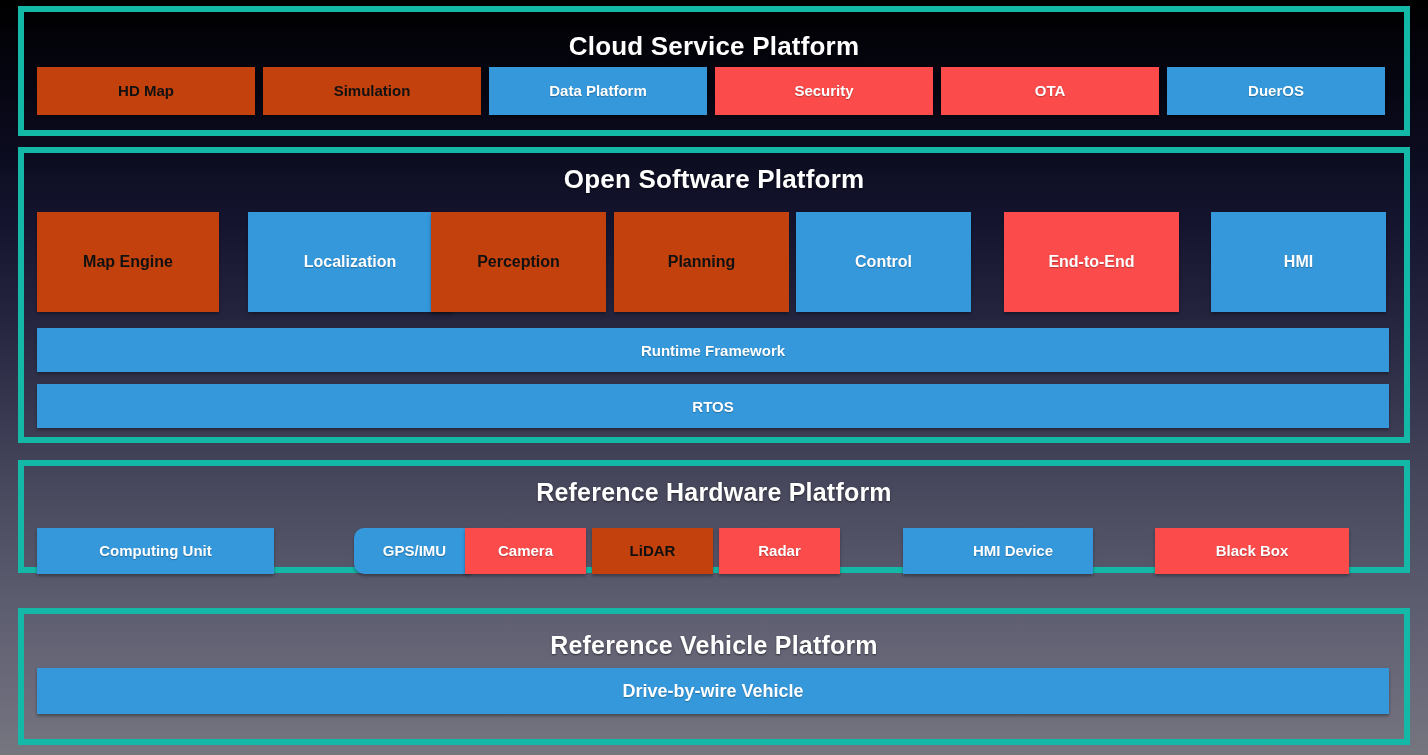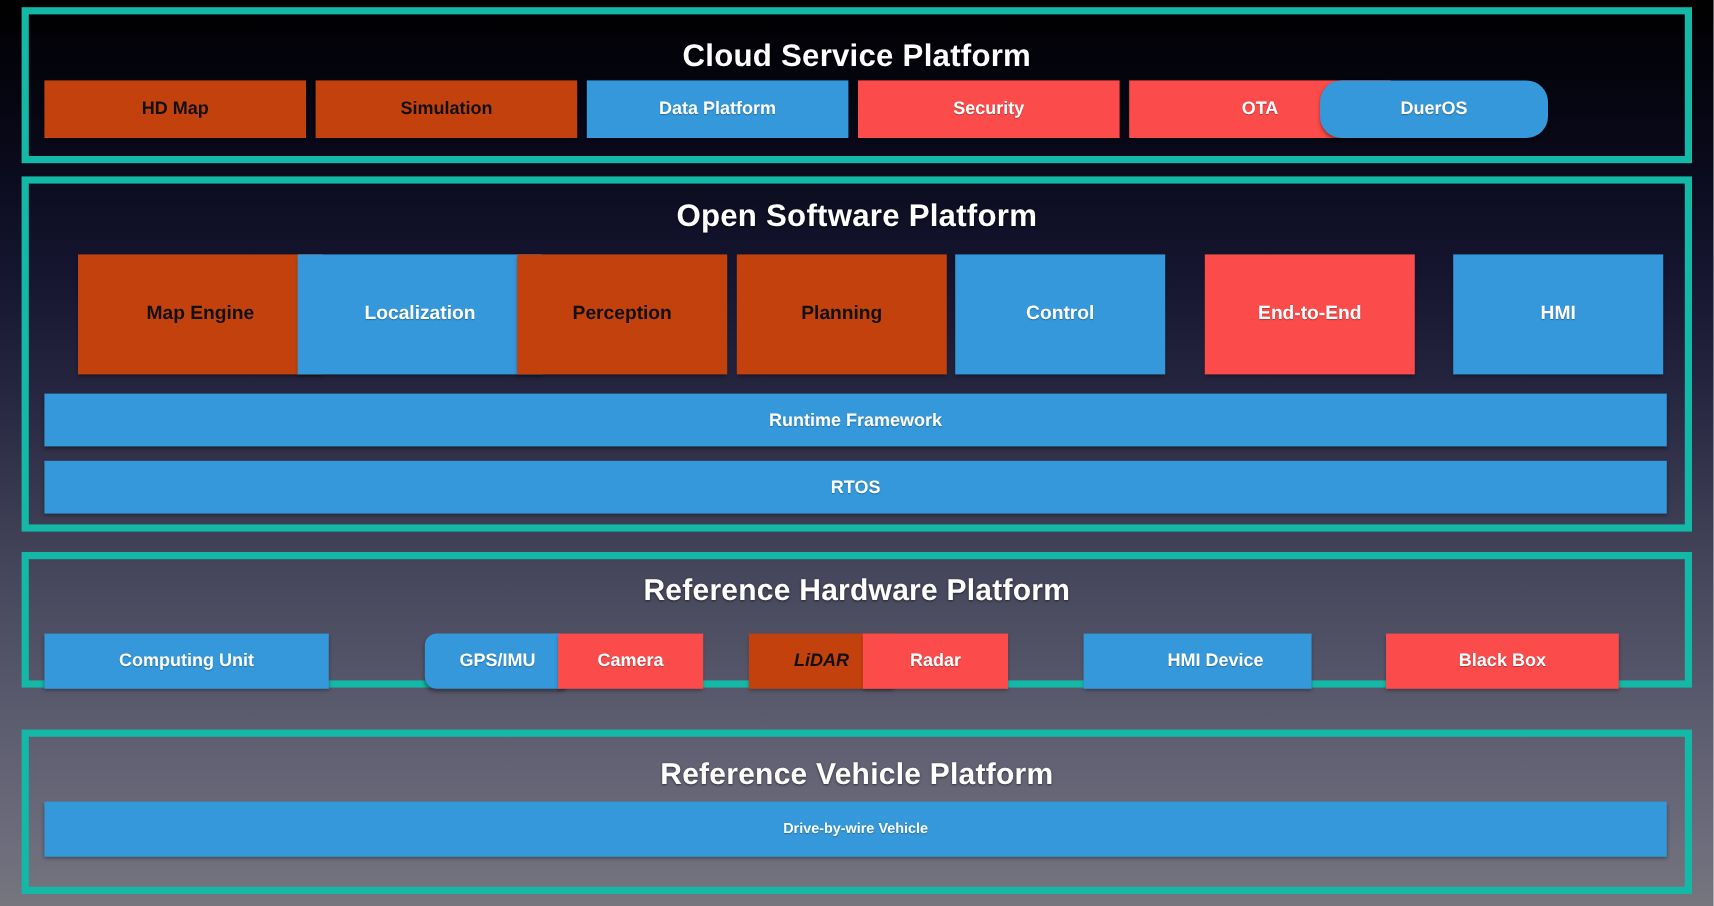--- a/index.html
+++ b/index.html
@@ -102,62 +102,62 @@
     text-shadow: 0 1px 1px rgba(0,0,0,0.28);
     box-shadow: 0 2px 3px rgba(0,0,0,0.35);
   }
   .barwide.runtime { top: 328px; }
   .barwide.rtos    { top: 384px; }
 
   
   .row3 .block { top: 528px; height: 46px; font-size: 15px; }
 
   
-  .row4 .block { top: 668px; height: 46px; font-size: 12px; }
+  .row4 .block { top: 668px; height: 46px; font-size: 18px; }
 </style>
 </head>
 <body>
 
 <div id="stage">
 
   <div class="panel p1">
     <div class="panel-title">Cloud Service Platform</div>
   </div>
   <div class="row1">
     <div class="block yellow" style="left:37px; width:218px;">HD Map</div>
     <div class="block yellow" style="left:263px; width:218px;">Simulation</div>
     <div class="block blue" style="left:489px; width:218px;">Data Platform</div>
     <div class="block red" style="left:715px; width:218px;">Security</div>
     <div class="block red" style="left:941px; width:218px;">OTA</div>
-    <div class="block blue" style="left:1100px; width:190px;border-radius:18px;">DuerOS</div>
+    <div class="block blue" style="left:1167px; width:218px;">DuerOS</div>
   </div>
 
   <div class="panel p2">
     <div class="panel-title">Open Software Platform</div>
   </div>
   <div class="row2">
-    <div class="block yellow" style="left:37px; width:204px;margin-left:28px;">Map Engine</div>
+    <div class="block yellow" style="left:37px; width:182px;">Map Engine</div>
     <div class="block blue" style="left:248px; width:204px;">Localization</div>
     <div class="block yellow" style="left:431px; width:175px;text-align:center;">Perception</div>
     <div class="block yellow" style="left:614px; width:175px;">Planning</div>
     <div class="block blue" style="left:796px; width:175px;">Control</div>
     <div class="block red" style="left:1004px; width:175px;">End-to-End</div>
     <div class="block blue" style="left:1211px; width:175px;">HMI</div>
   </div>
   <div class="barwide runtime">Runtime Framework</div>
   <div class="barwide rtos">RTOS</div>
 
   <div class="panel p3">
     <div class="panel-title">Reference Hardware Platform</div>
   </div>
   <div class="row3">
     <div class="block blue" style="left:37px; width:237px;">Computing Unit</div>
     <div class="block blue" style="left:354px; width:121px;border-radius:10px;">GPS/IMU</div>
     <div class="block red" style="left:465px; width:121px;">Camera</div>
-    <div class="block yellow" style="left:624px; width:121px;font-style:italic;">LiDAR</div>
+    <div class="block yellow" style="left:592px; width:121px;">LiDAR</div>
     <div class="block red" style="left:719px; width:121px;">Radar</div>
     <div class="block blue" style="left:903px; width:190px;padding-left:30px;">HMI Device</div>
     <div class="block red" style="left:1155px; width:194px;">Black Box</div>
   </div>
 
   <div class="panel p4">
     <div class="panel-title">Reference Vehicle Platform</div>
   </div>
   <div class="row4">
     <div class="block blue" style="left:37px; width:1352px;">Drive-by-wire Vehicle</div>

